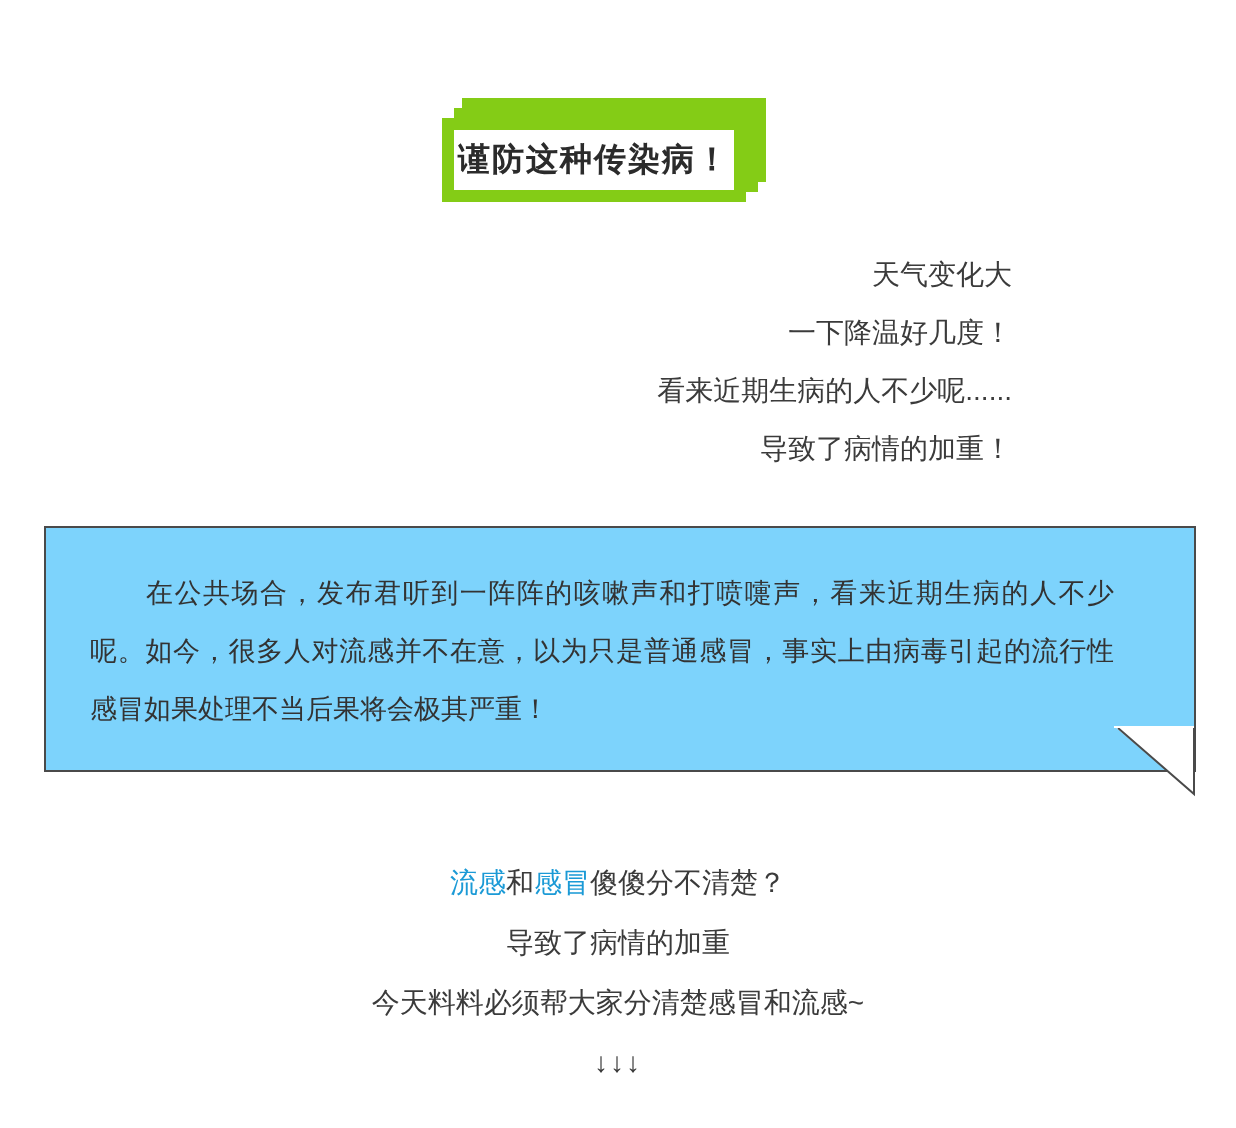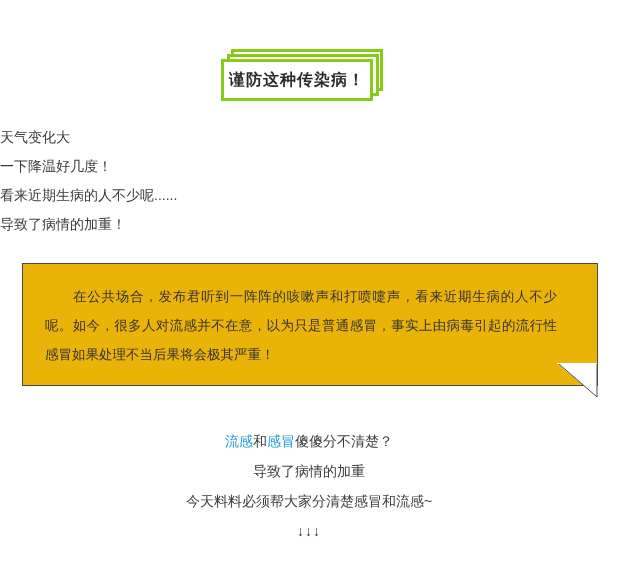--- a/index.html
+++ b/index.html
@@ -25,21 +25,21 @@
     position: absolute;
     left: 0;
     top: 46px;
     width: 618px;
     height: 66px;
   }
   .title-shadow-1,
   .title-shadow-2,
   .title-frame {
     position: absolute;
-    border: 3px solid #84cc16;
+    border: 6px solid #84cc16;
     background: #ffffff;
     box-sizing: border-box;
   }
   .title-shadow-1 {
     left: 231px;
     top: 3px;
     width: 152px;
     height: 42px;
   }
   .title-shadow-2 {
@@ -61,45 +61,45 @@
     font-size: 16px;
     font-weight: bold;
     color: #2b2b2b;
     letter-spacing: 1px;
     white-space: nowrap;
   }
 
   
   .intro {
     position: absolute;
-    left: 0;
+    left: 16px;
     top: 126px;
     width: 490px;
-    text-align: left;
+    text-align: right;
   }
   .intro p {
     margin: 0 0 7px 0;
     font-size: 14px;
     line-height: 22px;
     color: #3b3b3b;
   }
 
   
   .quote-wrap {
     position: absolute;
     left: 22px;
     top: 263px;
     width: 576px;
   }
   .quote-box {
     position: relative;
     border: 1px solid #4a4a4a;
     box-sizing: border-box;
     padding: 18px 40px 16px 22px;
-    background: #eab308;
+    background: #7dd3fc;
   }
   .quote-box p {
     margin: 0;
     font-size: 13.5px;
     line-height: 29px;
     color: #333333;
     text-indent: 28px;
     text-align: justify;
   }
   .tail {

